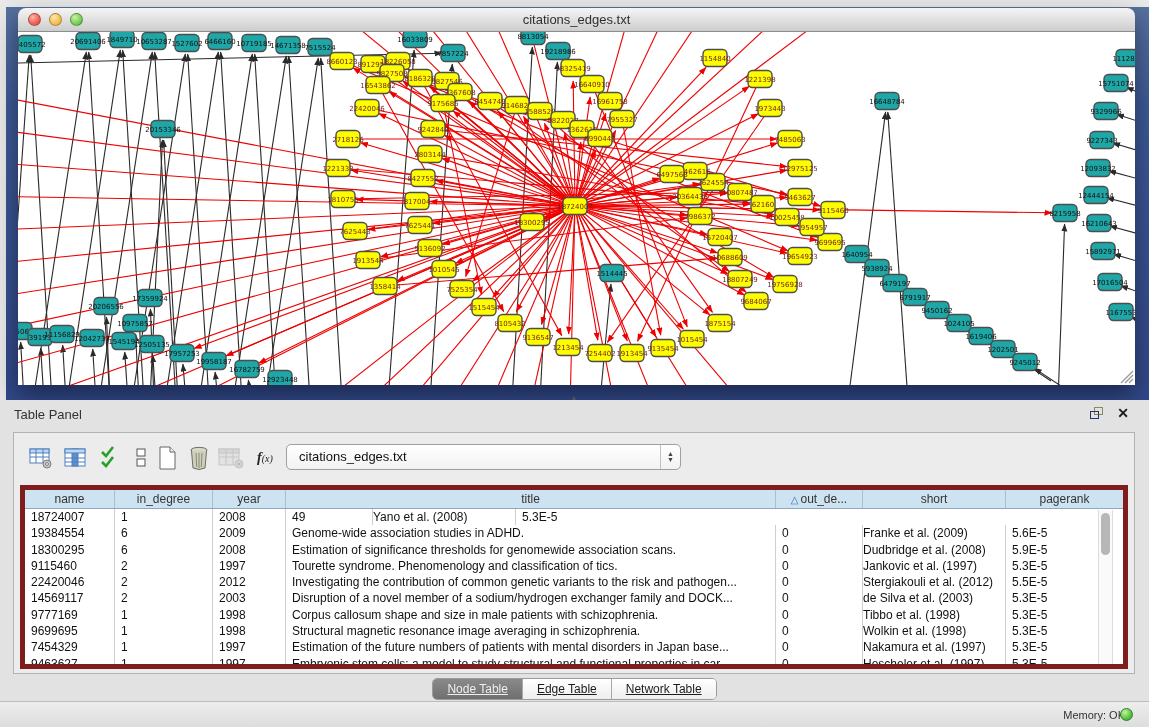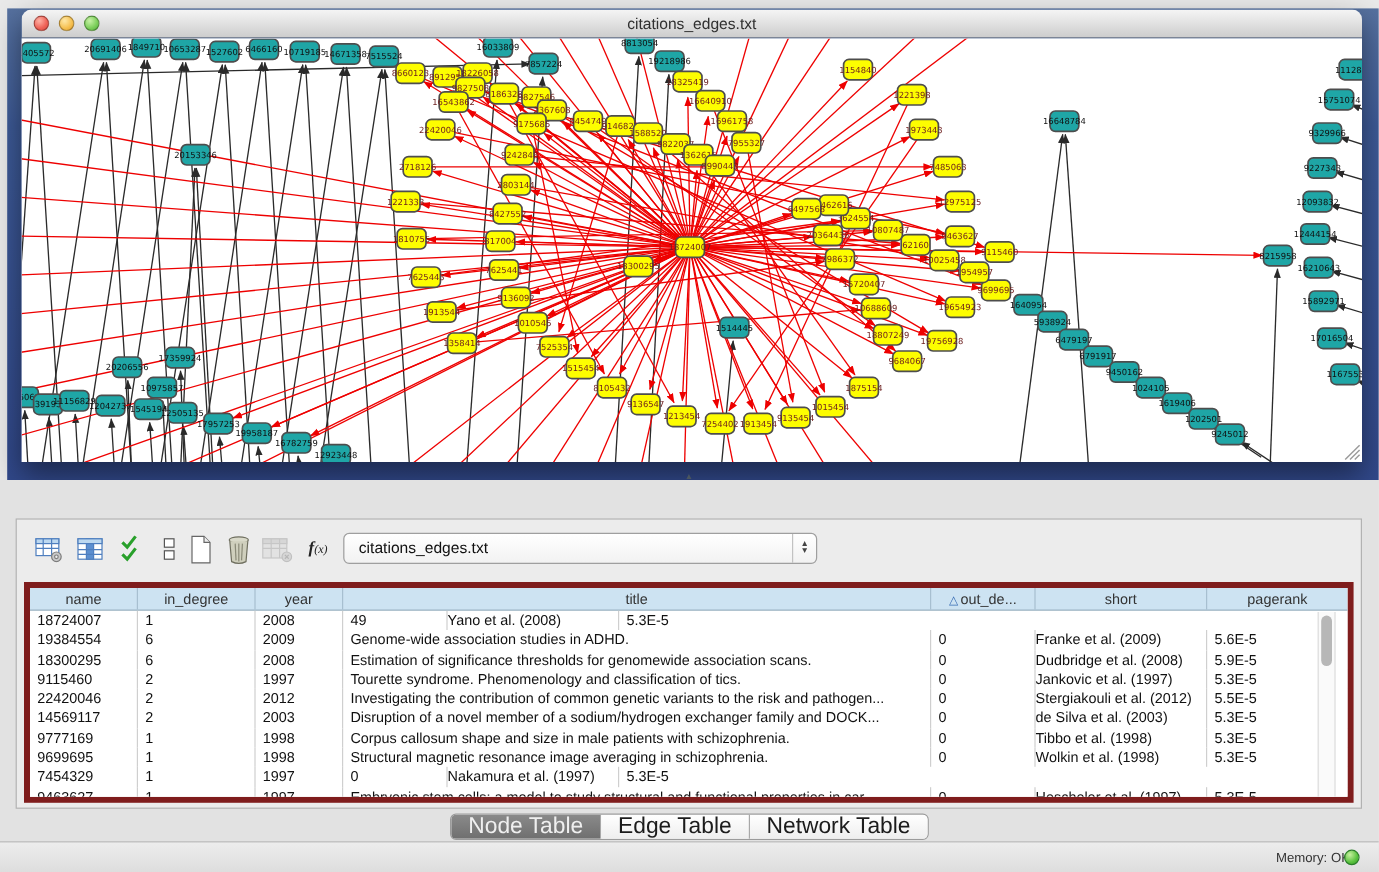--- a/index.html
+++ b/index.html
@@ -89,22 +89,22 @@
   }
   .vthumb { position:absolute; left:2px; top:3px; width:9px; height:42px; border-radius:5px; background:#b7b7b7; }
 
   
   .tabs {
     position:absolute; left:0; right:0; top:278px; height:22px;
     display:flex; justify-content:center;
   }
   .seg { display:flex; border:1px solid #9b9b9b; border-radius:5px; overflow:hidden; background:#fff; height:22px; }
   .seg-btn {
-    font-size:19px; line-height:20px; padding:0 14px; color:#1c1c1c;
-    background:linear-gradient(#ffffff,#eeeeee); border-right:1px solid #a8a8a8;
+    font-size:12px; line-height:20px; padding:0 14px; color:#1c1c1c;
+    background:linear-gradient(#ffffff,#eeeeee); border-right:1px solid #a8a8a8;text-decoration:underline;
   }
   .seg-btn:last-child { border-right:none; }
   .seg-btn.selected { background:linear-gradient(#8a8a8a,#6f6f6f); color:#efefef; }
 
   
   .statusbar {
     position:absolute; left:0; bottom:0; width:1149px; height:26px;
     background:linear-gradient(#ededed,#dddddd); border-top:1px solid #bcbcbc;
   }
   .memory { position:absolute; right:24px; top:7px; font-size:11px; color:#333; }
@@ -803,20 +803,28 @@
           <line x1="1125" y1="382" x2="1133" y2="374"></line>
           <line x1="1129" y1="382" x2="1133" y2="378"></line>
         </g>
       </svg>
   </div>
 </div>
 
 <div class="split-handle">▲</div>
 
 <div class="table-panel">
+  <div class="panel-header">
+    <span class="panel-title">Table Panel</span>
+    <span class="float-icon">
+        <span class="sq1"></span>
+        <span class="sq2"></span>
+      </span>
+    <span class="close-icon">✕</span>
+  </div>
 
   <div class="panel-inner">
     <div class="toolbar">
       <span class="tb-icon" style="left:14px">
         <svg width="24" height="22">
             <rect x="1" y="2" width="19" height="14" fill="#fff" stroke="#4f7fbf"></rect>
             <rect x="1" y="2" width="19" height="4" fill="#bcd8f0" stroke="#4f7fbf"></rect>
             <line x1="7" y1="2" x2="7" y2="16" stroke="#4f7fbf"></line>
             <line x1="14" y1="2" x2="14" y2="16" stroke="#4f7fbf"></line>
             <line x1="1" y1="10" x2="20" y2="10" stroke="#4f7fbf"></line>
@@ -963,20 +971,21 @@
             <div class="td c2">1998</div>
             <div class="td c3">Structural magnetic resonance image averaging in schizophrenia.</div>
             <div class="td c4">0</div>
             <div class="td c5">Wolkin et al. (1998)</div>
             <div class="td c6">5.3E-5</div>
           </div>
           <div class="trow">
             <div class="td c0">7454329</div>
             <div class="td c1">1</div>
             <div class="td c2">1997</div>
+            <div class="td c3">Estimation of the future numbers of patients with mental disorders in Japan base...</div>
             <div class="td c4">0</div>
             <div class="td c5">Nakamura et al. (1997)</div>
             <div class="td c6">5.3E-5</div>
           </div>
           <div class="trow">
             <div class="td c0">9463627</div>
             <div class="td c1">1</div>
             <div class="td c2">1997</div>
             <div class="td c3">Embryonic stem cells: a model to study structural and functional properties in car...</div>
             <div class="td c4">0</div>

